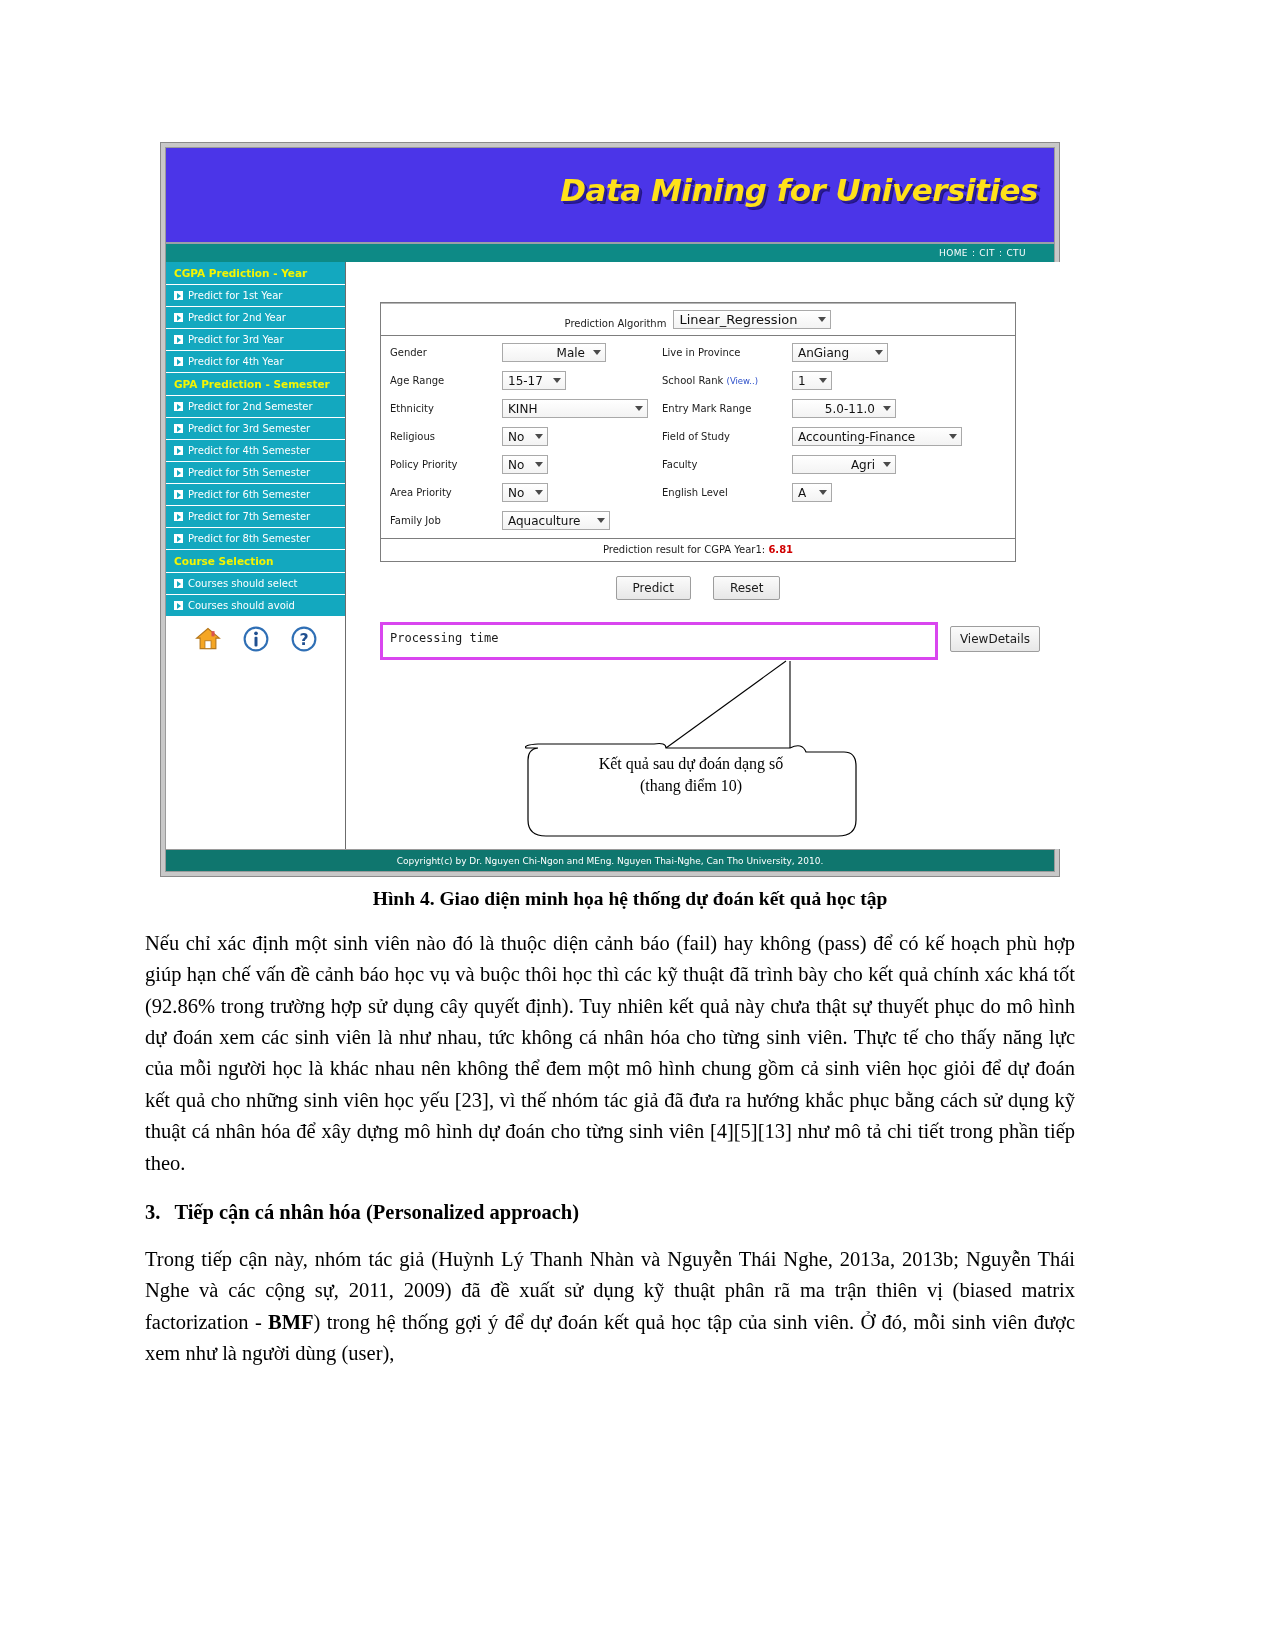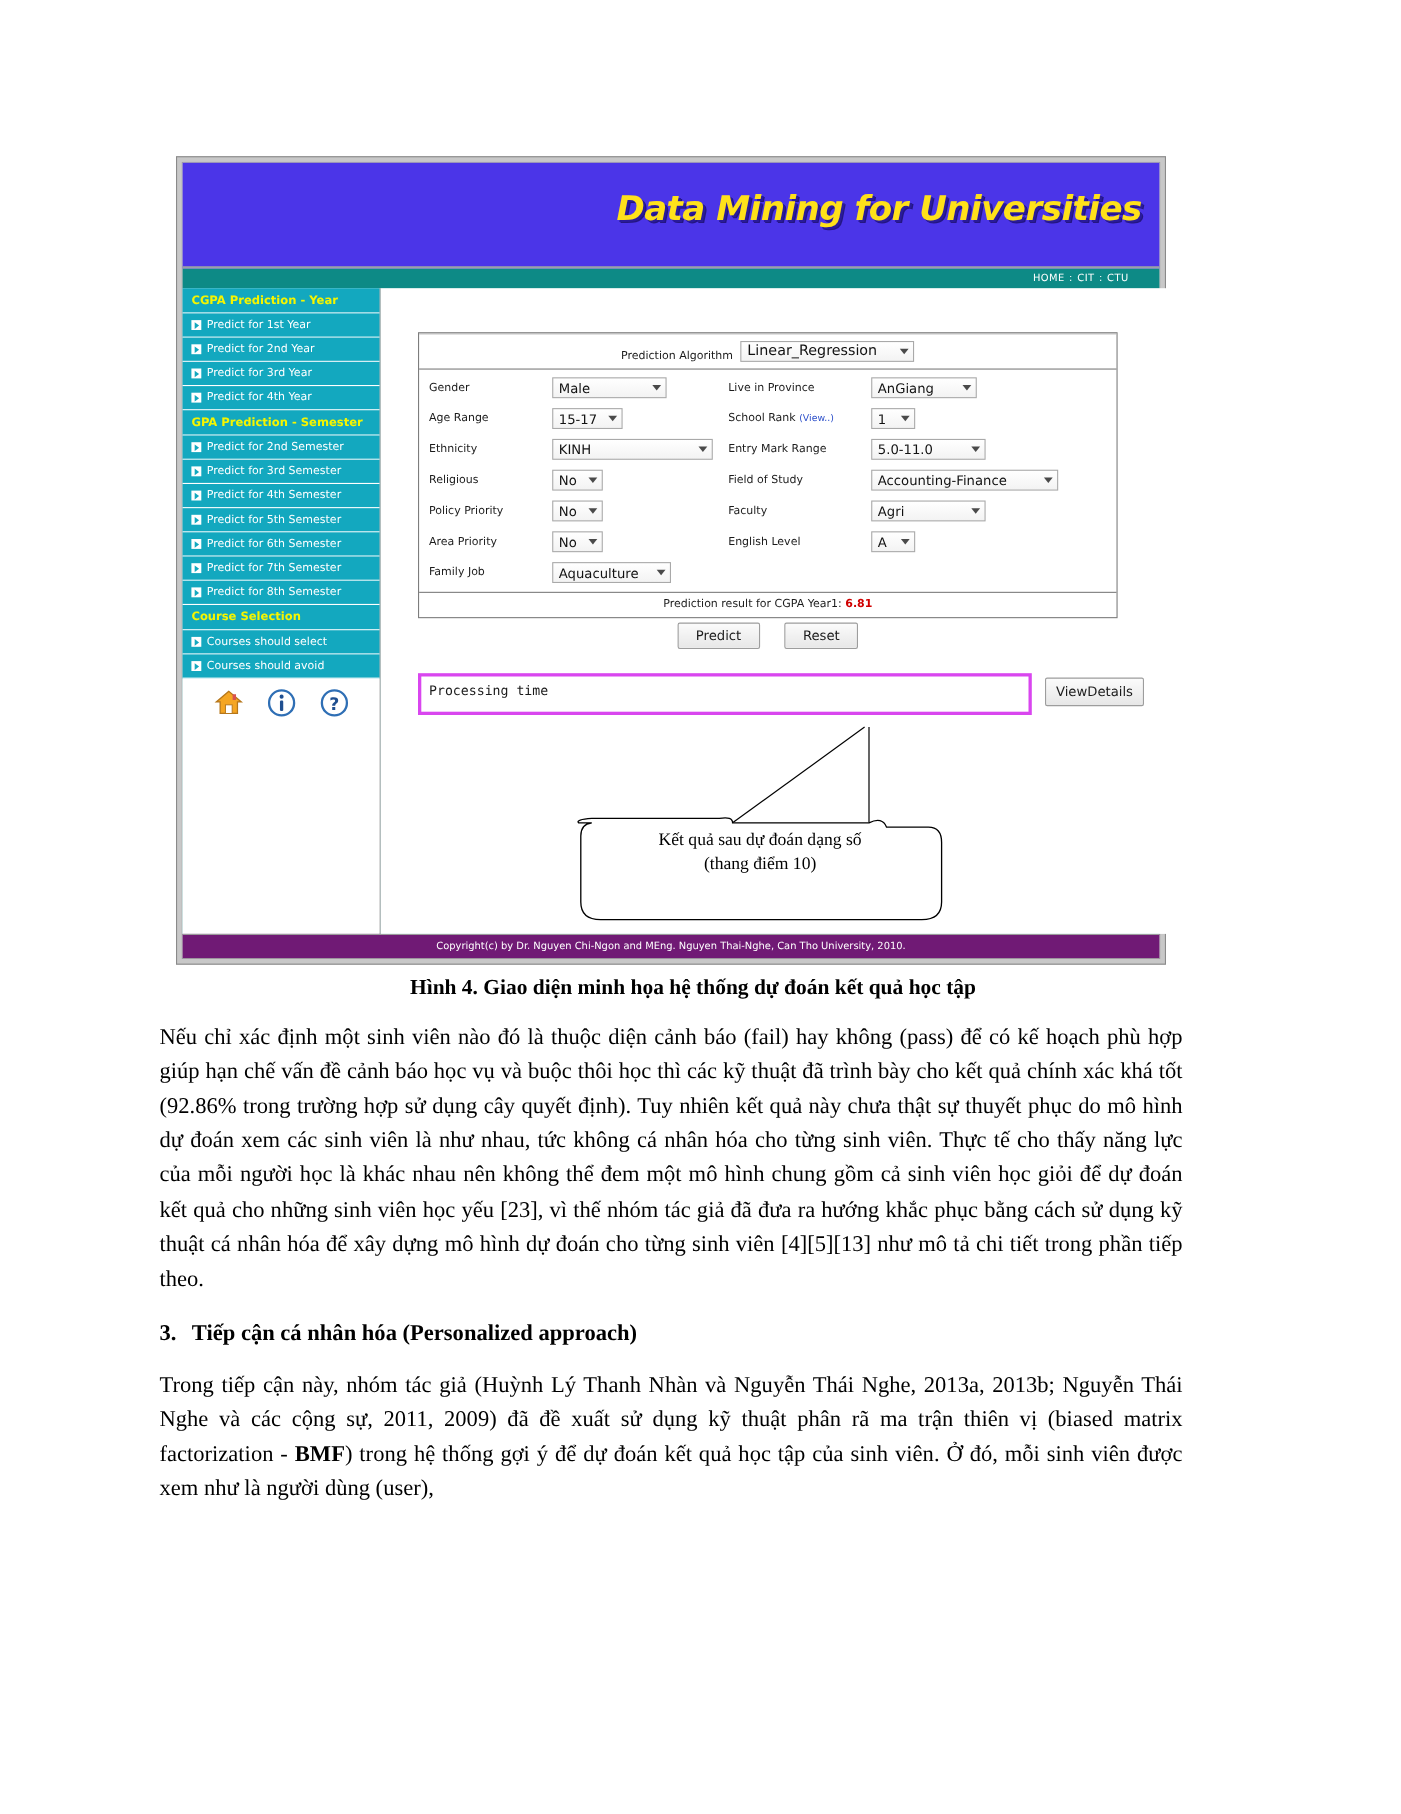--- a/index.html
+++ b/index.html
@@ -201,21 +201,21 @@
   }
   .sel .cap { line-height: 1; }
   .caret {
     width: 0; height: 0;
     border-left: 4px solid transparent;
     border-right: 4px solid transparent;
     border-top: 5px solid #4a4a4a;
     flex: none;
   }
   .w-wide { width: 146px; }
-  .w-med  { width: 104px; }
+  .w-med  { width: 104px; justify-content: flex-end; }
   .w-sm   { width: 64px; }
   .w-xs   { width: 46px; }
   .w-xxs  { width: 40px; }
   .w-alg  { width: 158px; font-size: 13px; }
   .w-prov { width: 96px; }
   .w-aqua { width: 108px; }
   .w-fos  { width: 170px; }
 
   .result-row {
     border-top: 1px solid #7d7d7d;
@@ -224,21 +224,21 @@
     font-family: "DejaVu Sans", sans-serif;
     font-size: 10px;
     color: #1b1b1b;
   }
   .result-val { color: #d00000; font-weight: bold; }
 
   .btn-row {
     display: flex;
     gap: 22px;
     justify-content: center;
-    margin-top: 4px;
+    margin-top: 14px;
     width: 636px;
   }
   .btn {
     border: 1px solid #9d9d9d;
     background: linear-gradient(#fbfbfb,#e7e7e7);
     font-family: "DejaVu Sans", sans-serif;
     font-size: 12px;
     color: #1b1b1b;
     padding: 4px 16px;
     border-radius: 2px;
@@ -270,21 +270,21 @@
     padding: 5px 9px;
     border-radius: 2px;
     white-space: nowrap;
     margin-top: 4px;
   }
 
   
   .app-footer {
     height: 22px;
     flex: none;
-    background: #701a75;
+    background: #0f766e;
     color: #ffffff;
     font-family: "DejaVu Sans", sans-serif;
     font-size: 9px;
     display: flex;
     align-items: center;
     justify-content: center;
     border-top: 1px solid #9a9a9a;
   }
 
   

